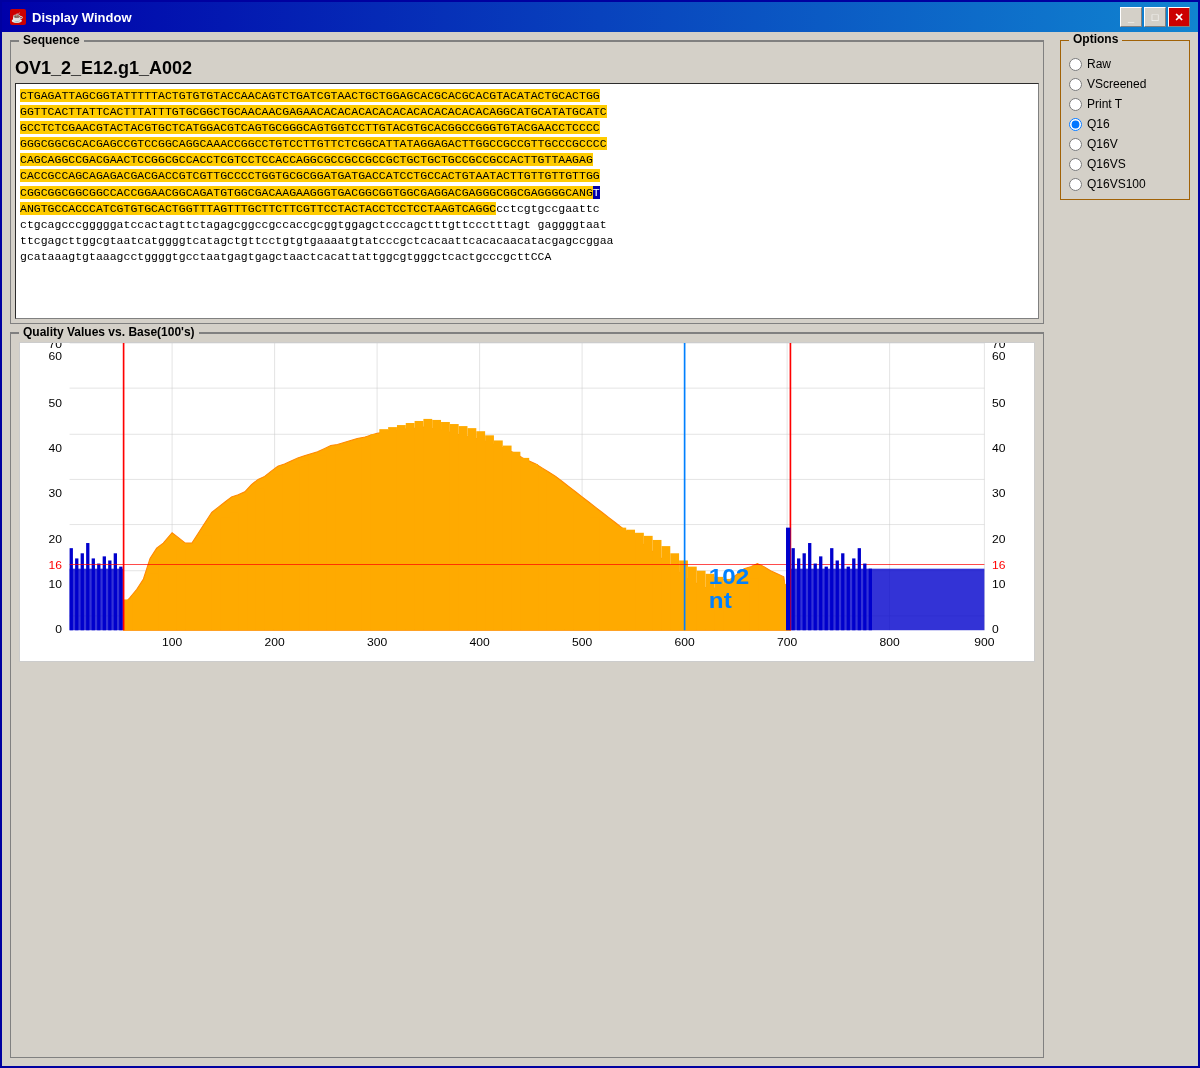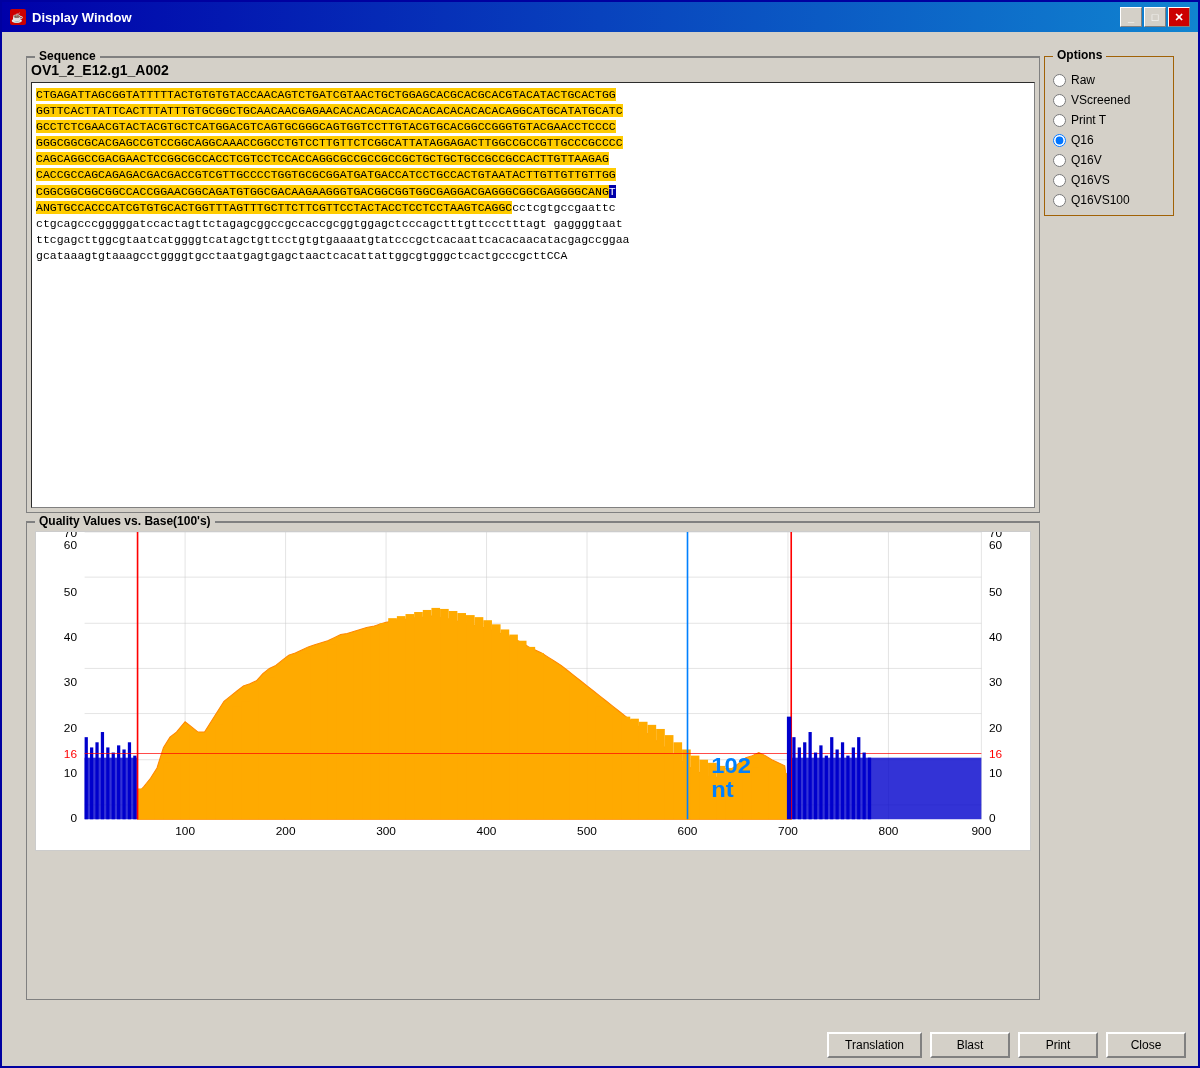--- a/index.html
+++ b/index.html
@@ -67,22 +67,22 @@
     }
 
     .title-btn.close-btn {
       background: #cc0000;
       color: white;
     }
 
     .content-area {
       display: flex;
       flex: 1;
-      padding: 24px;
-      gap: 4px;
+      padding: 8px;
+      gap: 16px;
     }
 
     .main-panel {
       flex: 1;
       display: flex;
       flex-direction: column;
       gap: 8px;
     }
 
     .options-panel {
@@ -130,33 +130,33 @@
     .sequence-box {
       border: 1px solid #808080;
       border-top: 2px solid #808080;
       position: relative;
       padding: 4px;
       background: #d4d0c8;
     }
 
     .sequence-label {
       font-weight: bold;
-      font-size: 14px;
+      font-size: 18px;
       margin-bottom: 4px;
-      margin-top: 0;
+      margin-top: 12px;
     }
 
     .sequence-text {
       background: white;
       border: 1px inset #808080;
       padding: 4px;
       font-family: 'Courier New', monospace;
       font-size: 11.5px;
       line-height: 1.4;
-      height: 426px;
+      height: 236px;
       overflow-y: auto;
     }
 
     .seq-highlighted {
       background: #ffcc00;
     }
 
     .seq-selected {
       background: #0000aa;
       color: white;
@@ -505,20 +505,14 @@
         <label class="radio-option">
           <input type="radio" name="display-option" style="">
           <span>Q16VS100</span>
         </label>
 
       </div>
     </div>
 
   </div>
 
-  <div class="bottom-bar">
-    <button class="btn">Translation</button>
-    <button class="btn">Blast</button>
-    <button class="btn">Print</button>
-    <button class="btn">Close</button>
-  </div>
 
 </div>
 
 </body></html>

